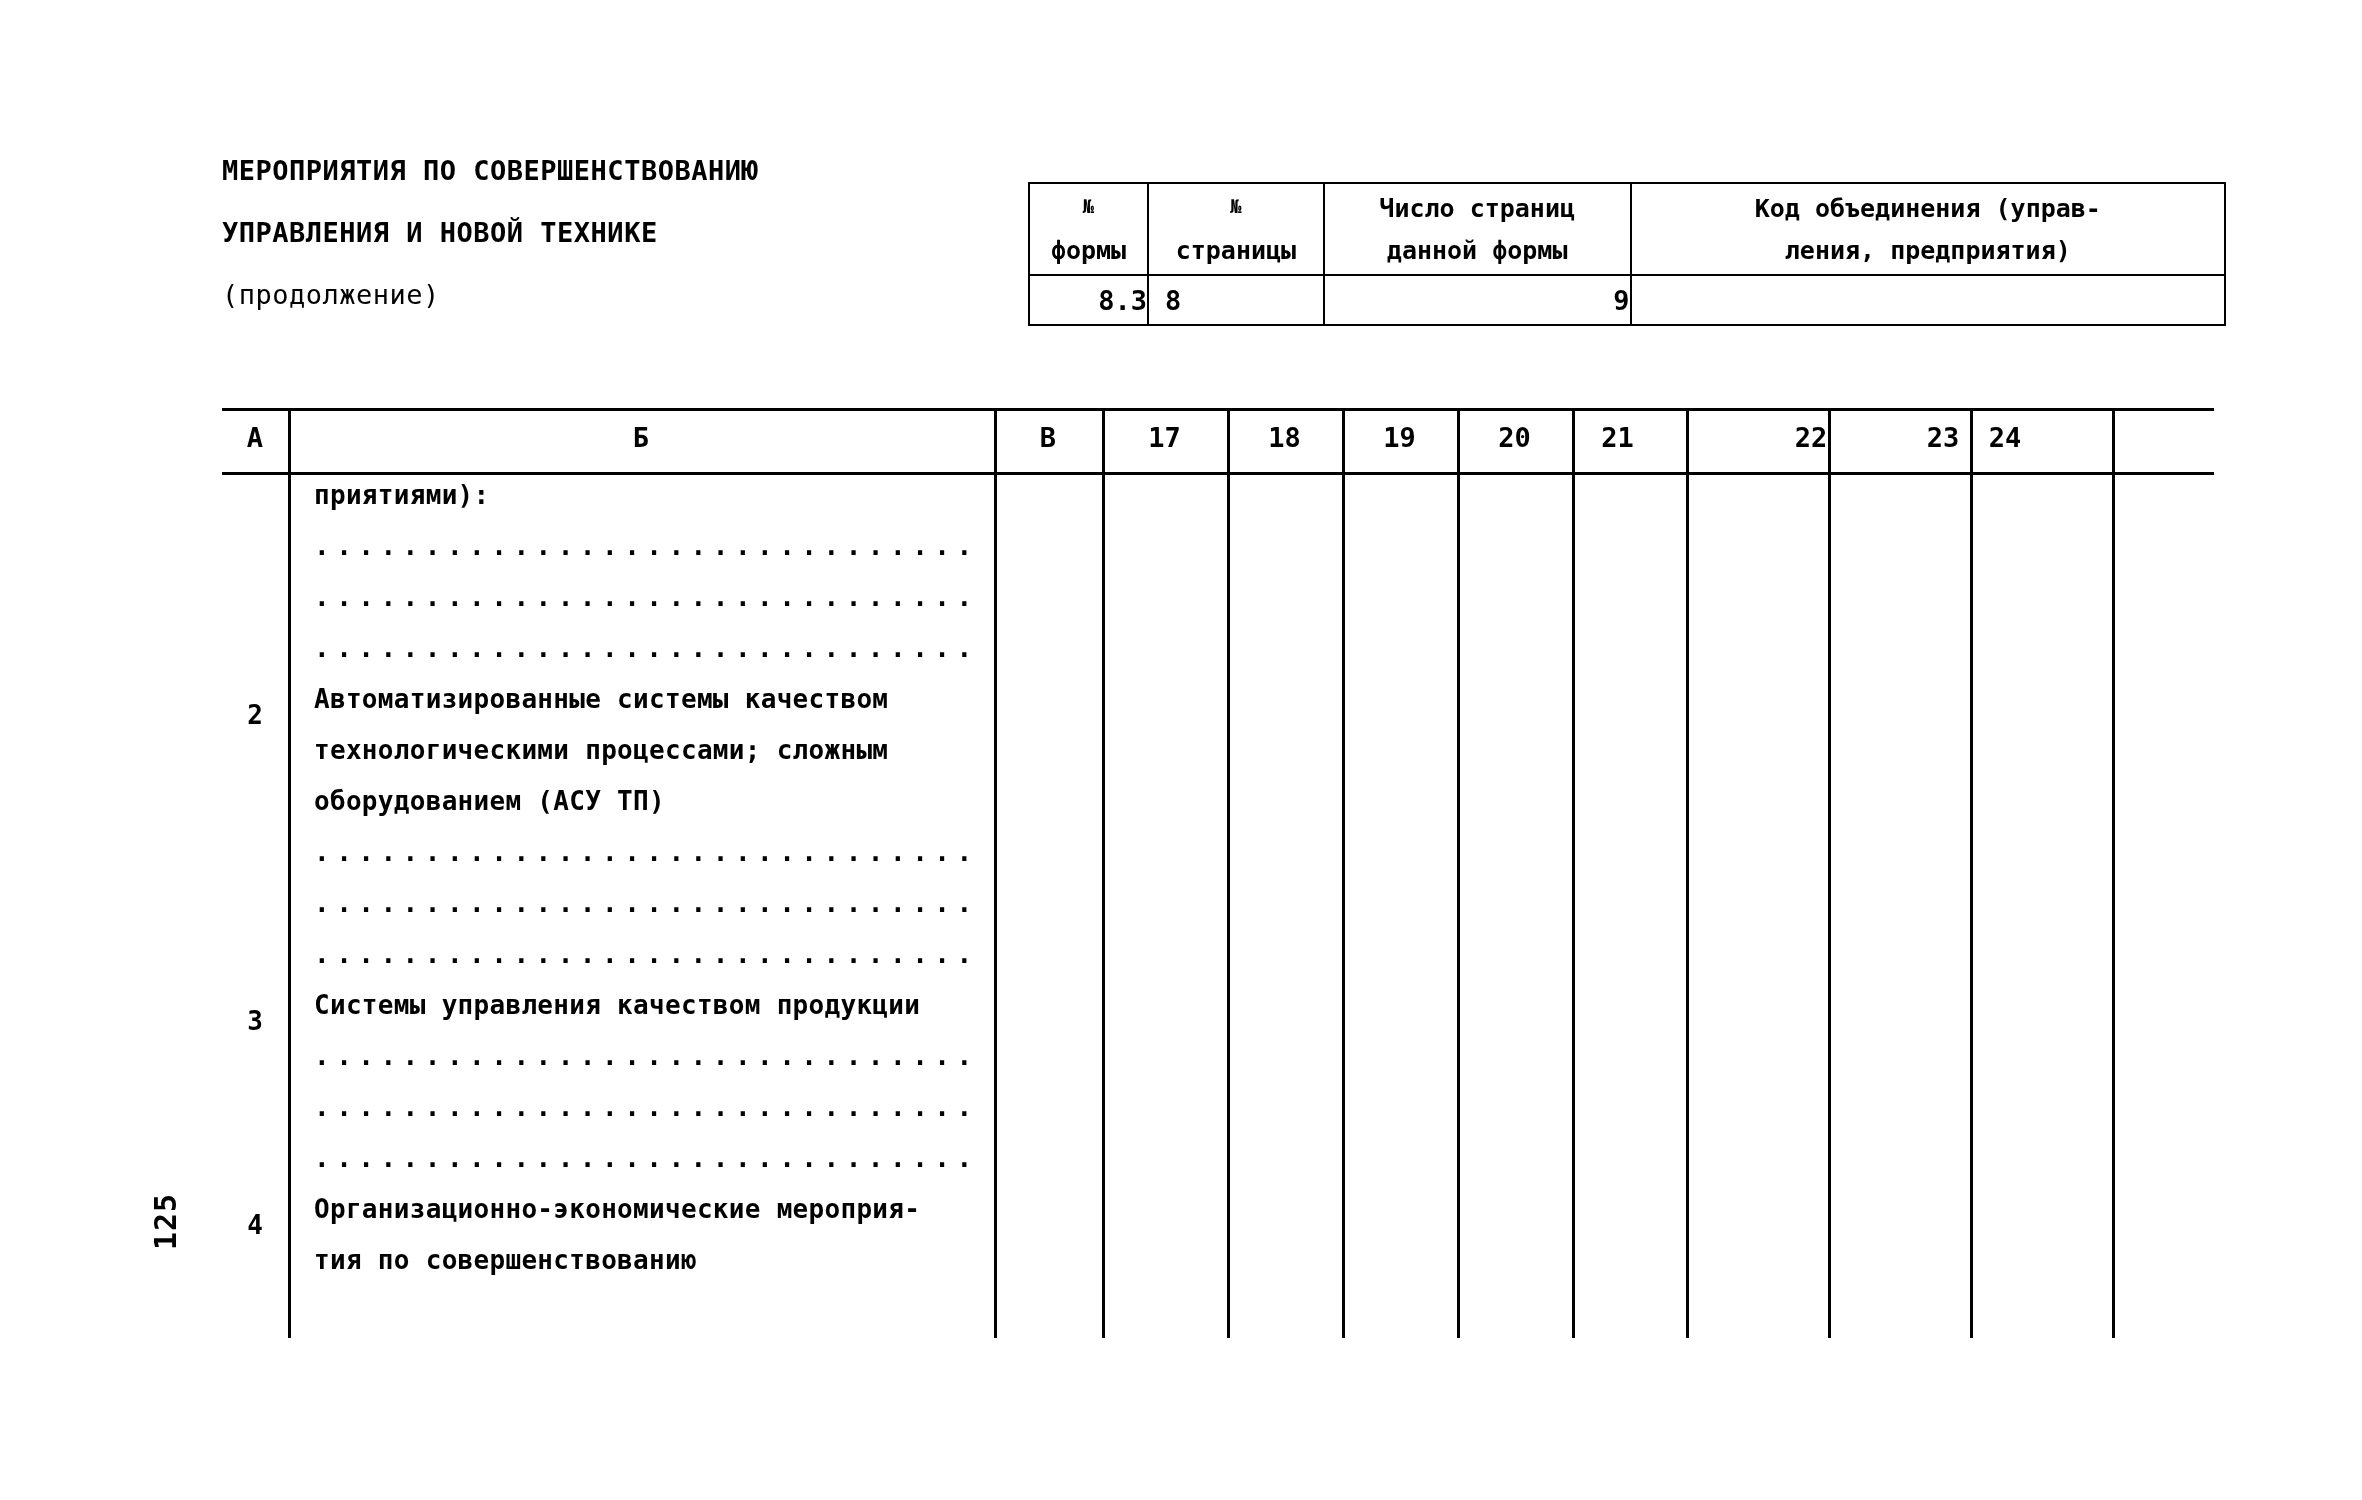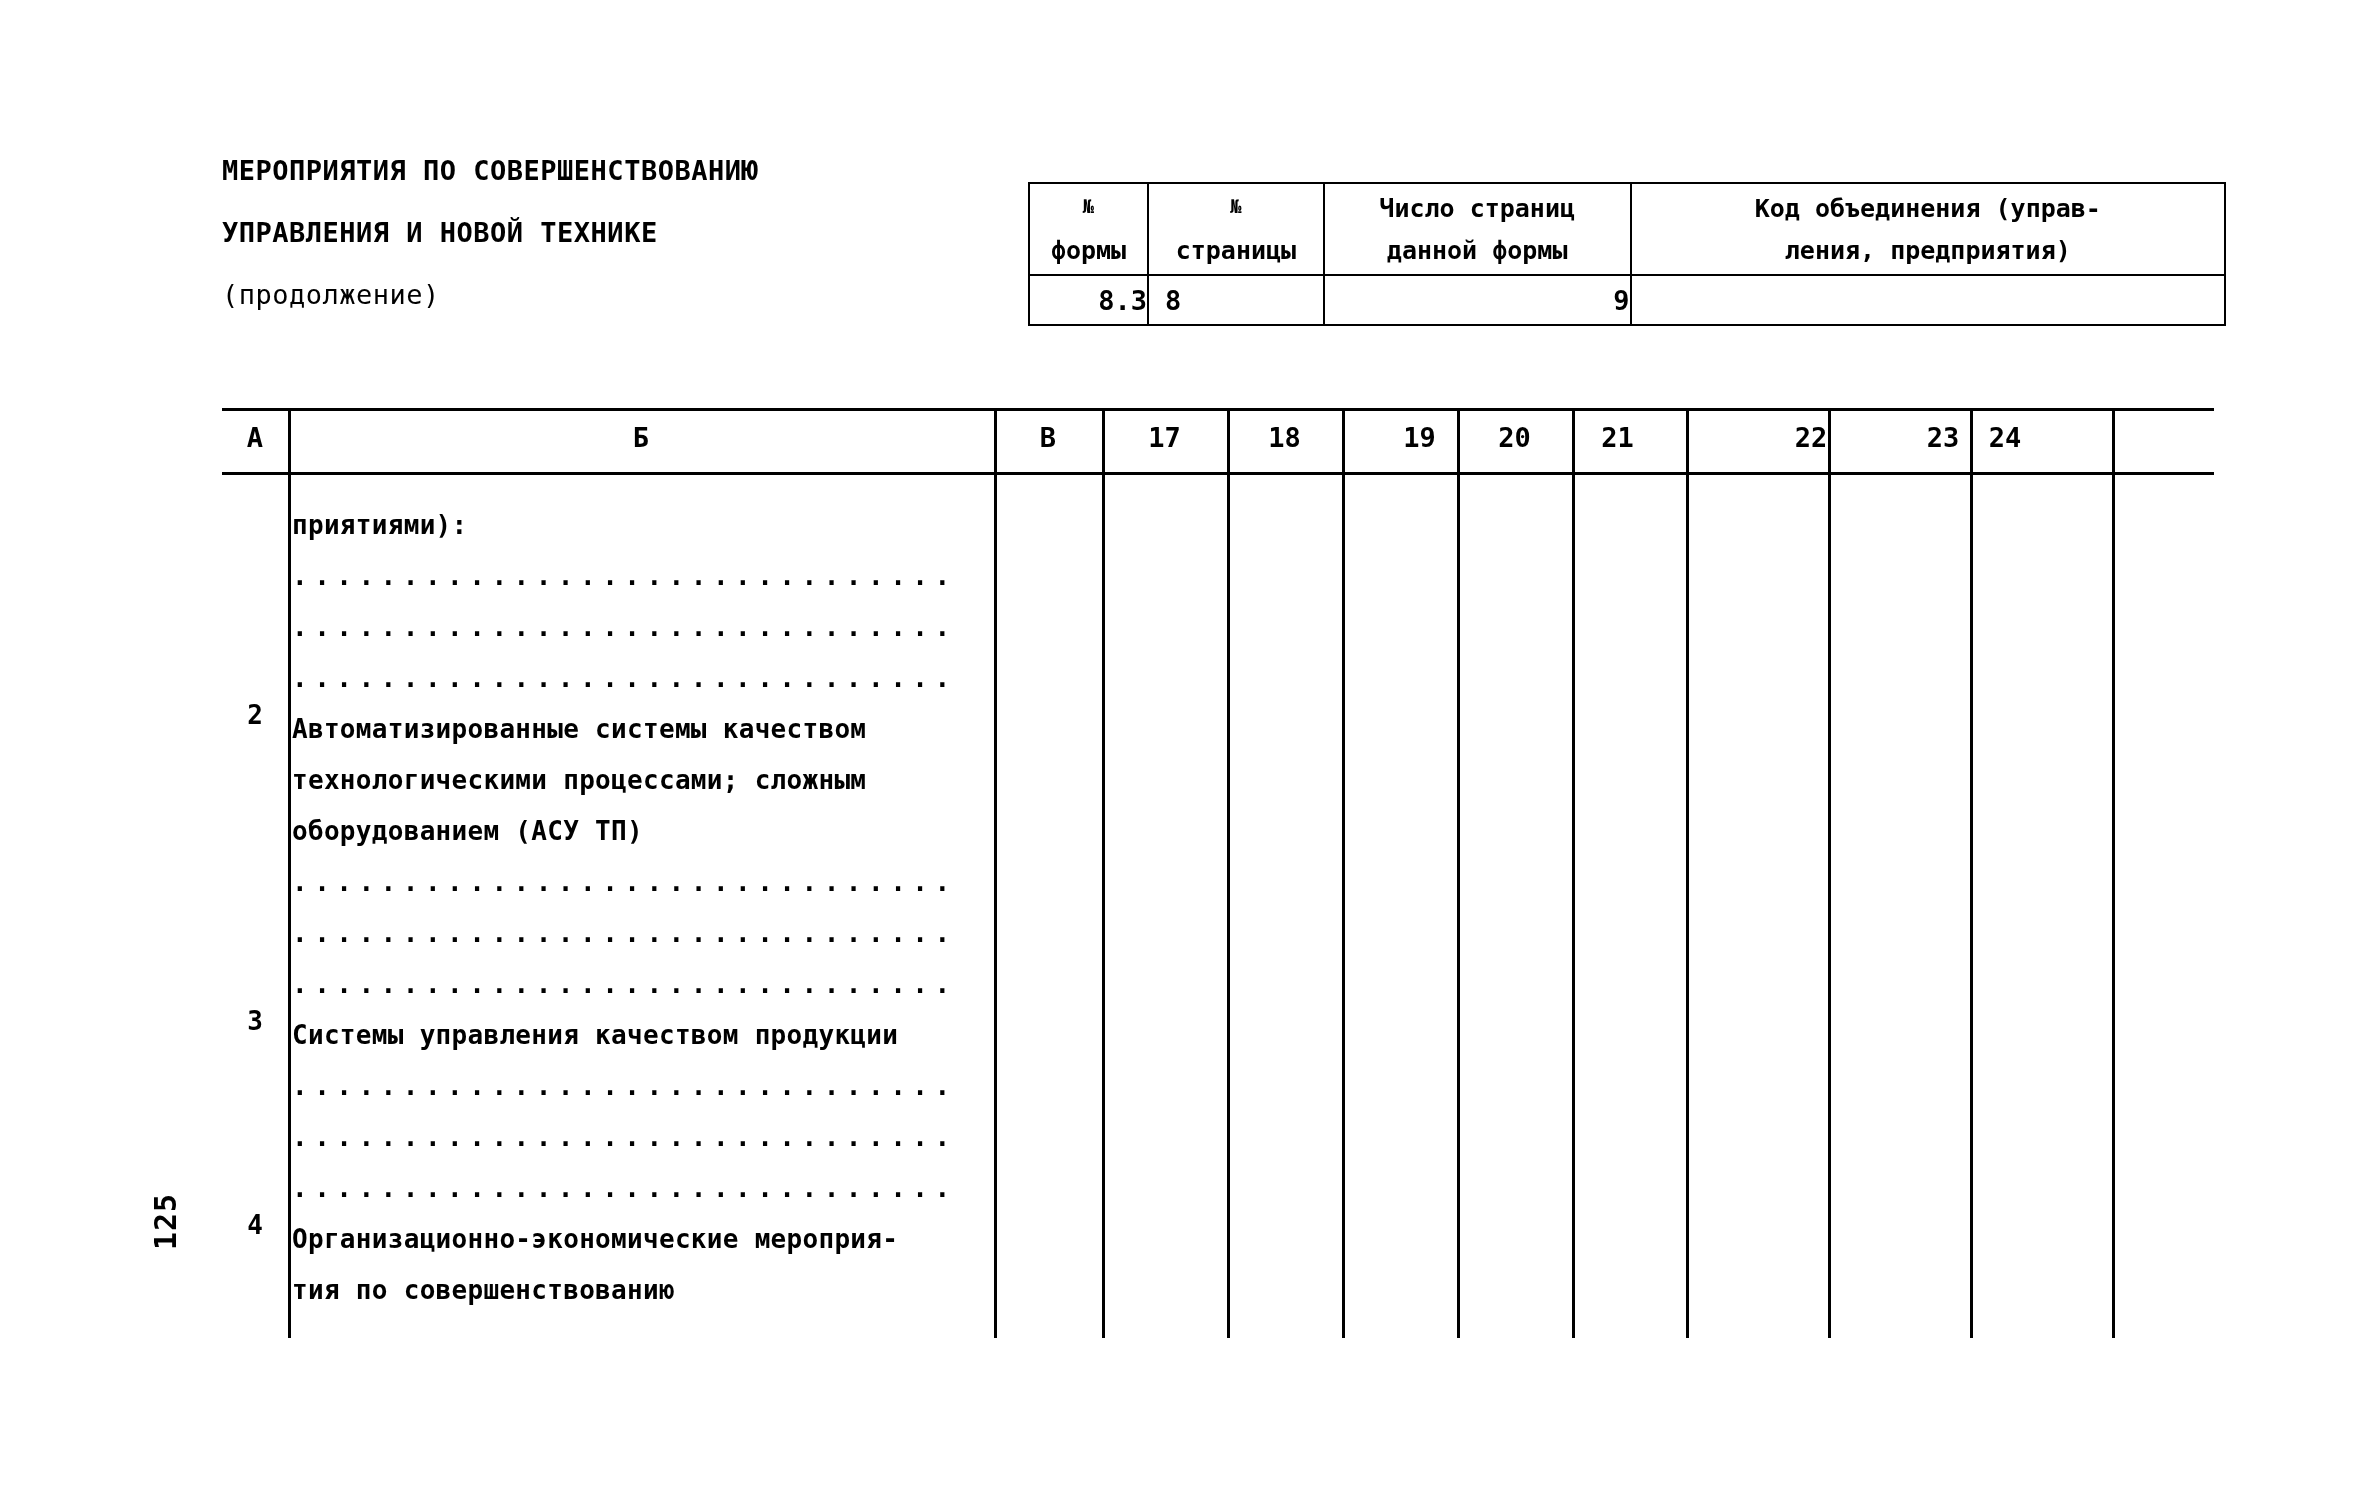--- a/index.html
+++ b/index.html
@@ -123,22 +123,23 @@
     font-weight: bold;
     font-size: 27px;
     text-align: center;
     white-space: nowrap;
   }
 
   
   #colb {
     position: absolute;
     left: 70px;
-    top: 92px;
+    top: 62px;
     width: 680px;
+    padding-left: 22px;
   }
   #colb .row {
     height: 51px;
     font-weight: bold;
     font-size: 26px;
     line-height: 51px;
     white-space: nowrap;
     letter-spacing: 0.3px;
   }
   #colb .dots {
@@ -229,21 +230,21 @@
     <div class="vrule" style="left:1464px;"></div>
     <div class="vrule" style="left:1606px;"></div>
     <div class="vrule" style="left:1748px;"></div>
     <div class="vrule" style="left:1890px;"></div>
 
     <div class="colhead" style="left:0px;   width:66px;">А</div>
     <div class="colhead" style="left:66px;  width:706px;">Б</div>
     <div class="colhead" style="left:772px; width:108px;">В</div>
     <div class="colhead" style="left:880px; width:125px;">17</div>
     <div class="colhead" style="left:1005px;width:115px;">18</div>
-    <div class="colhead" style="left:1120px;width:115px;margin-left:20px;">19</div>
+    <div class="colhead" style="left:1120px;width:115px;">19</div>
     <div class="colhead" style="left:1235px;width:115px;">20</div>
     <div class="colhead" style="left:1350px;width:91px;">21</div>
     <div class="colhead" style="left:1518px;width:142px;">22</div>
     <div class="colhead" style="left:1606px;width:142px;padding-left:44px;">23</div>
     <div class="colhead" style="left:1712px;width:142px;">24</div>
 
     <div id="cola">
       <div class="row"></div>
       <div class="row"></div>
       <div class="row"></div>

